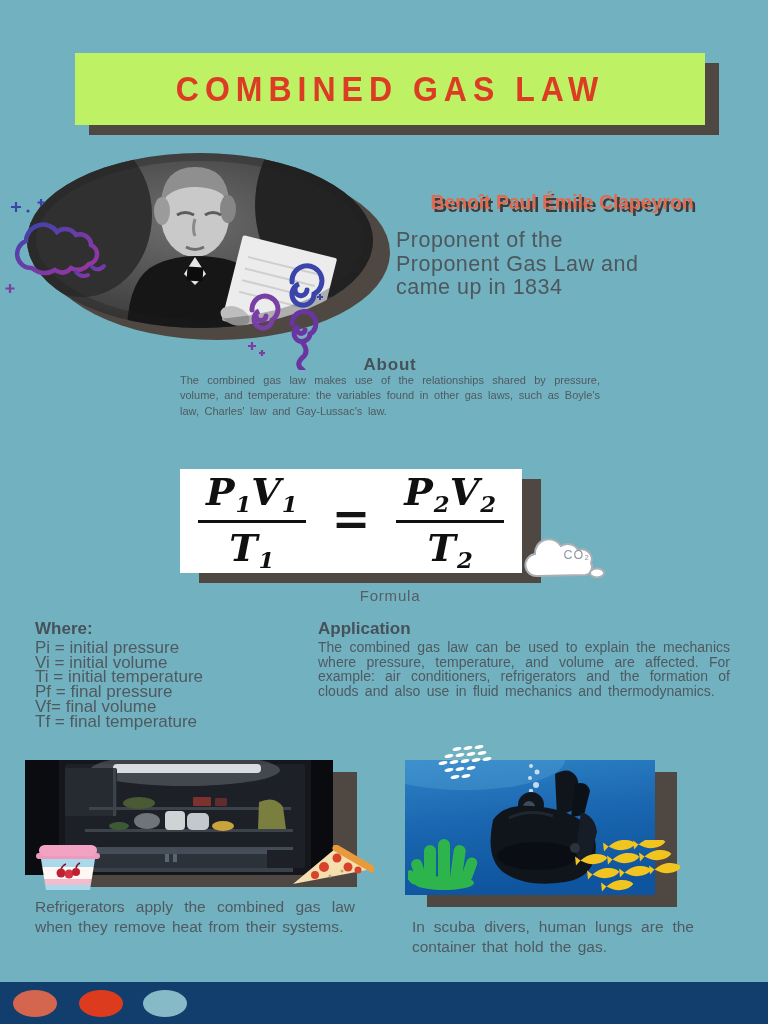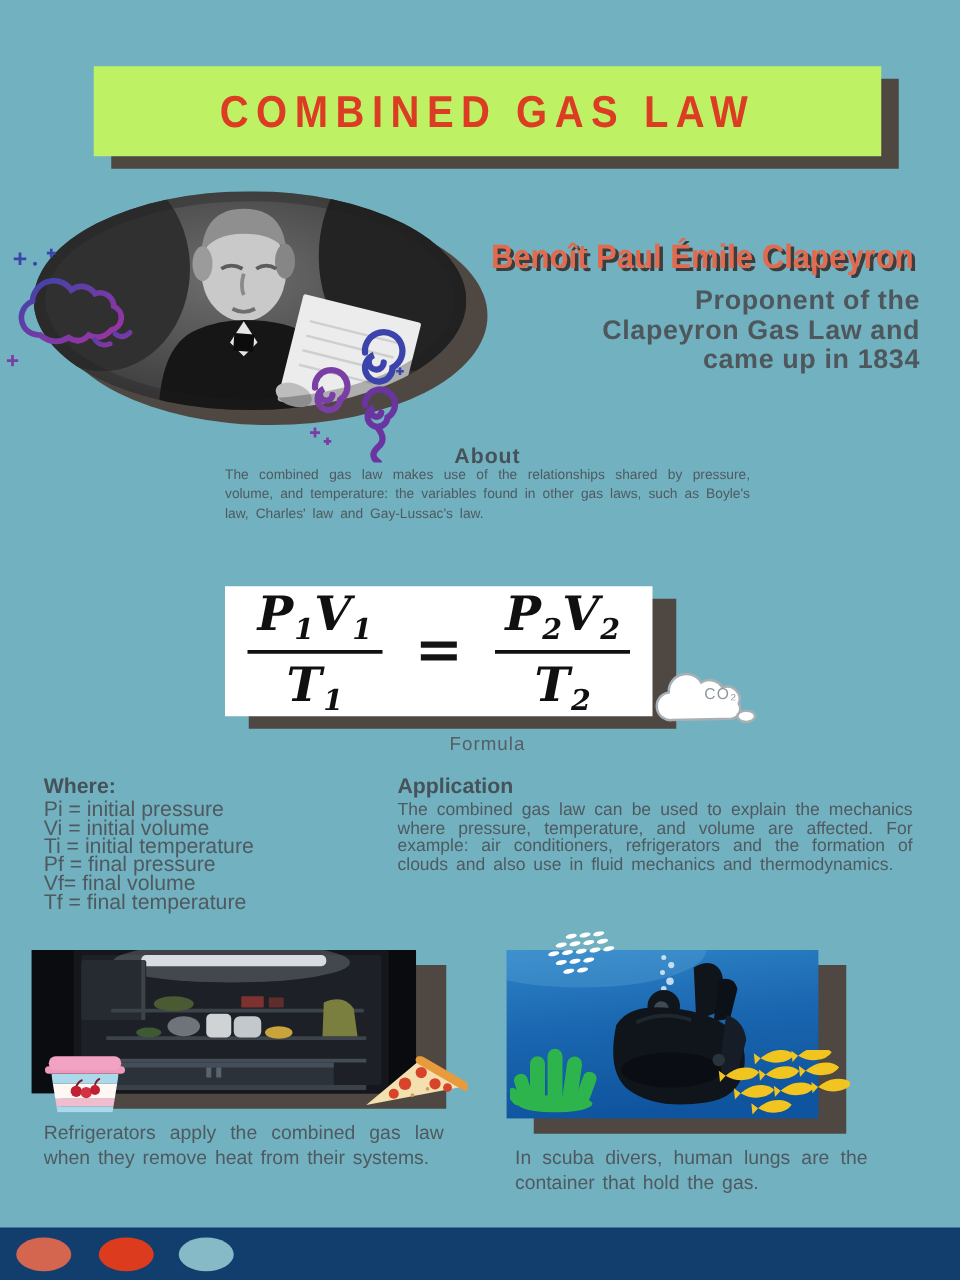--- a/index.html
+++ b/index.html
@@ -12,24 +12,24 @@
   .banner h1{margin:0;font-size:32px;font-weight:800;letter-spacing:6px;color:#dd3c24;
              transform:scaleY(1.12);}
 
   
   .portrait-shadow{position:absolute;left:44px;top:165px;width:346px;height:175px;border-radius:50%;background:#4f4742;}
   .portrait{position:absolute;left:27px;top:153px;width:346px;height:175px;border-radius:50%;overflow:hidden;}
   .doodle{position:absolute;}
 
   
   .name{position:absolute;left:378px;top:190px;width:368px;text-align:center;
-        font-size:27px;font-weight:800;color:#e26a4e;text-shadow:3px 3px 0 #3d3d3d;}
+        font-size:21px;font-weight:800;color:#e26a4e;text-shadow:3px 3px 0 #3d3d3d;}
   .name-inner{display:inline-block;transform:scaleX(.92);white-space:nowrap;}
-  .role{position:absolute;left:396px;top:229px;width:340px;text-align:right;
-        font-size:21.5px;line-height:23.5px;color:#4d575c;font-weight:700;letter-spacing:.5px;}
+  .role{position:absolute;left:396px;top:229px;width:340px;text-align:left;
+        font-size:21.5px;line-height:23.5px;color:#4d575c;font-weight:400;letter-spacing:.5px;}
 
   
   .about-head{position:absolute;left:180px;top:355px;width:420px;text-align:center;
               font-size:17px;font-weight:800;color:#46525a;letter-spacing:.8px;}
   .about-body{position:absolute;left:180px;top:373px;width:420px;font-size:11px;line-height:15.4px;
               color:#4f5a60;text-align:justify;word-spacing:2.5px;}
 
   
   .formula-box{position:absolute;left:180px;top:469px;width:342px;height:104px;background:#ffffff;
                box-shadow:19px 10px 0 0 #4f4742;display:flex;align-items:center;justify-content:center;gap:26px;}
@@ -130,21 +130,21 @@
     <path d="M62,94 q8,10 0,16 q-7,7 1,12" fill="none" stroke="#6a35a0" stroke-width="5" stroke-linecap="round"></path>
     <path d="M12,94 v8 M8,98 h8 M22,102 v6 M19,105 h6" stroke="#7a3fa5" stroke-width="2.2"></path>
     <path d="M80,46 v6 M77,49 h6" stroke="#3a44ab" stroke-width="2"></path>
   </svg>
 
   <div class="name">
     <span class="name-inner">Benoît Paul Émile Clapeyron</span>
   </div>
   <div class="role">
     <div>Proponent of the</div>
-    <div>Clapeyron Gas Law and</div>
+    <div>Proponent Gas Law and</div>
     <div>came up in 1834</div>
   </div>
 
   <div class="about-head">About</div>
   <div class="about-body">The combined gas law makes use of the relationships shared by pressure, volume, and temperature: the variables found in other gas laws, such as Boyle's law, Charles' law and Gay-Lussac's law.</div>
 
   <div class="formula-box">
     <span class="frac">
       <span class="num fchar"><span>P</span><sub>1</sub><span>V</span><sub>1</sub></span>
       <span class="bar"></span>

